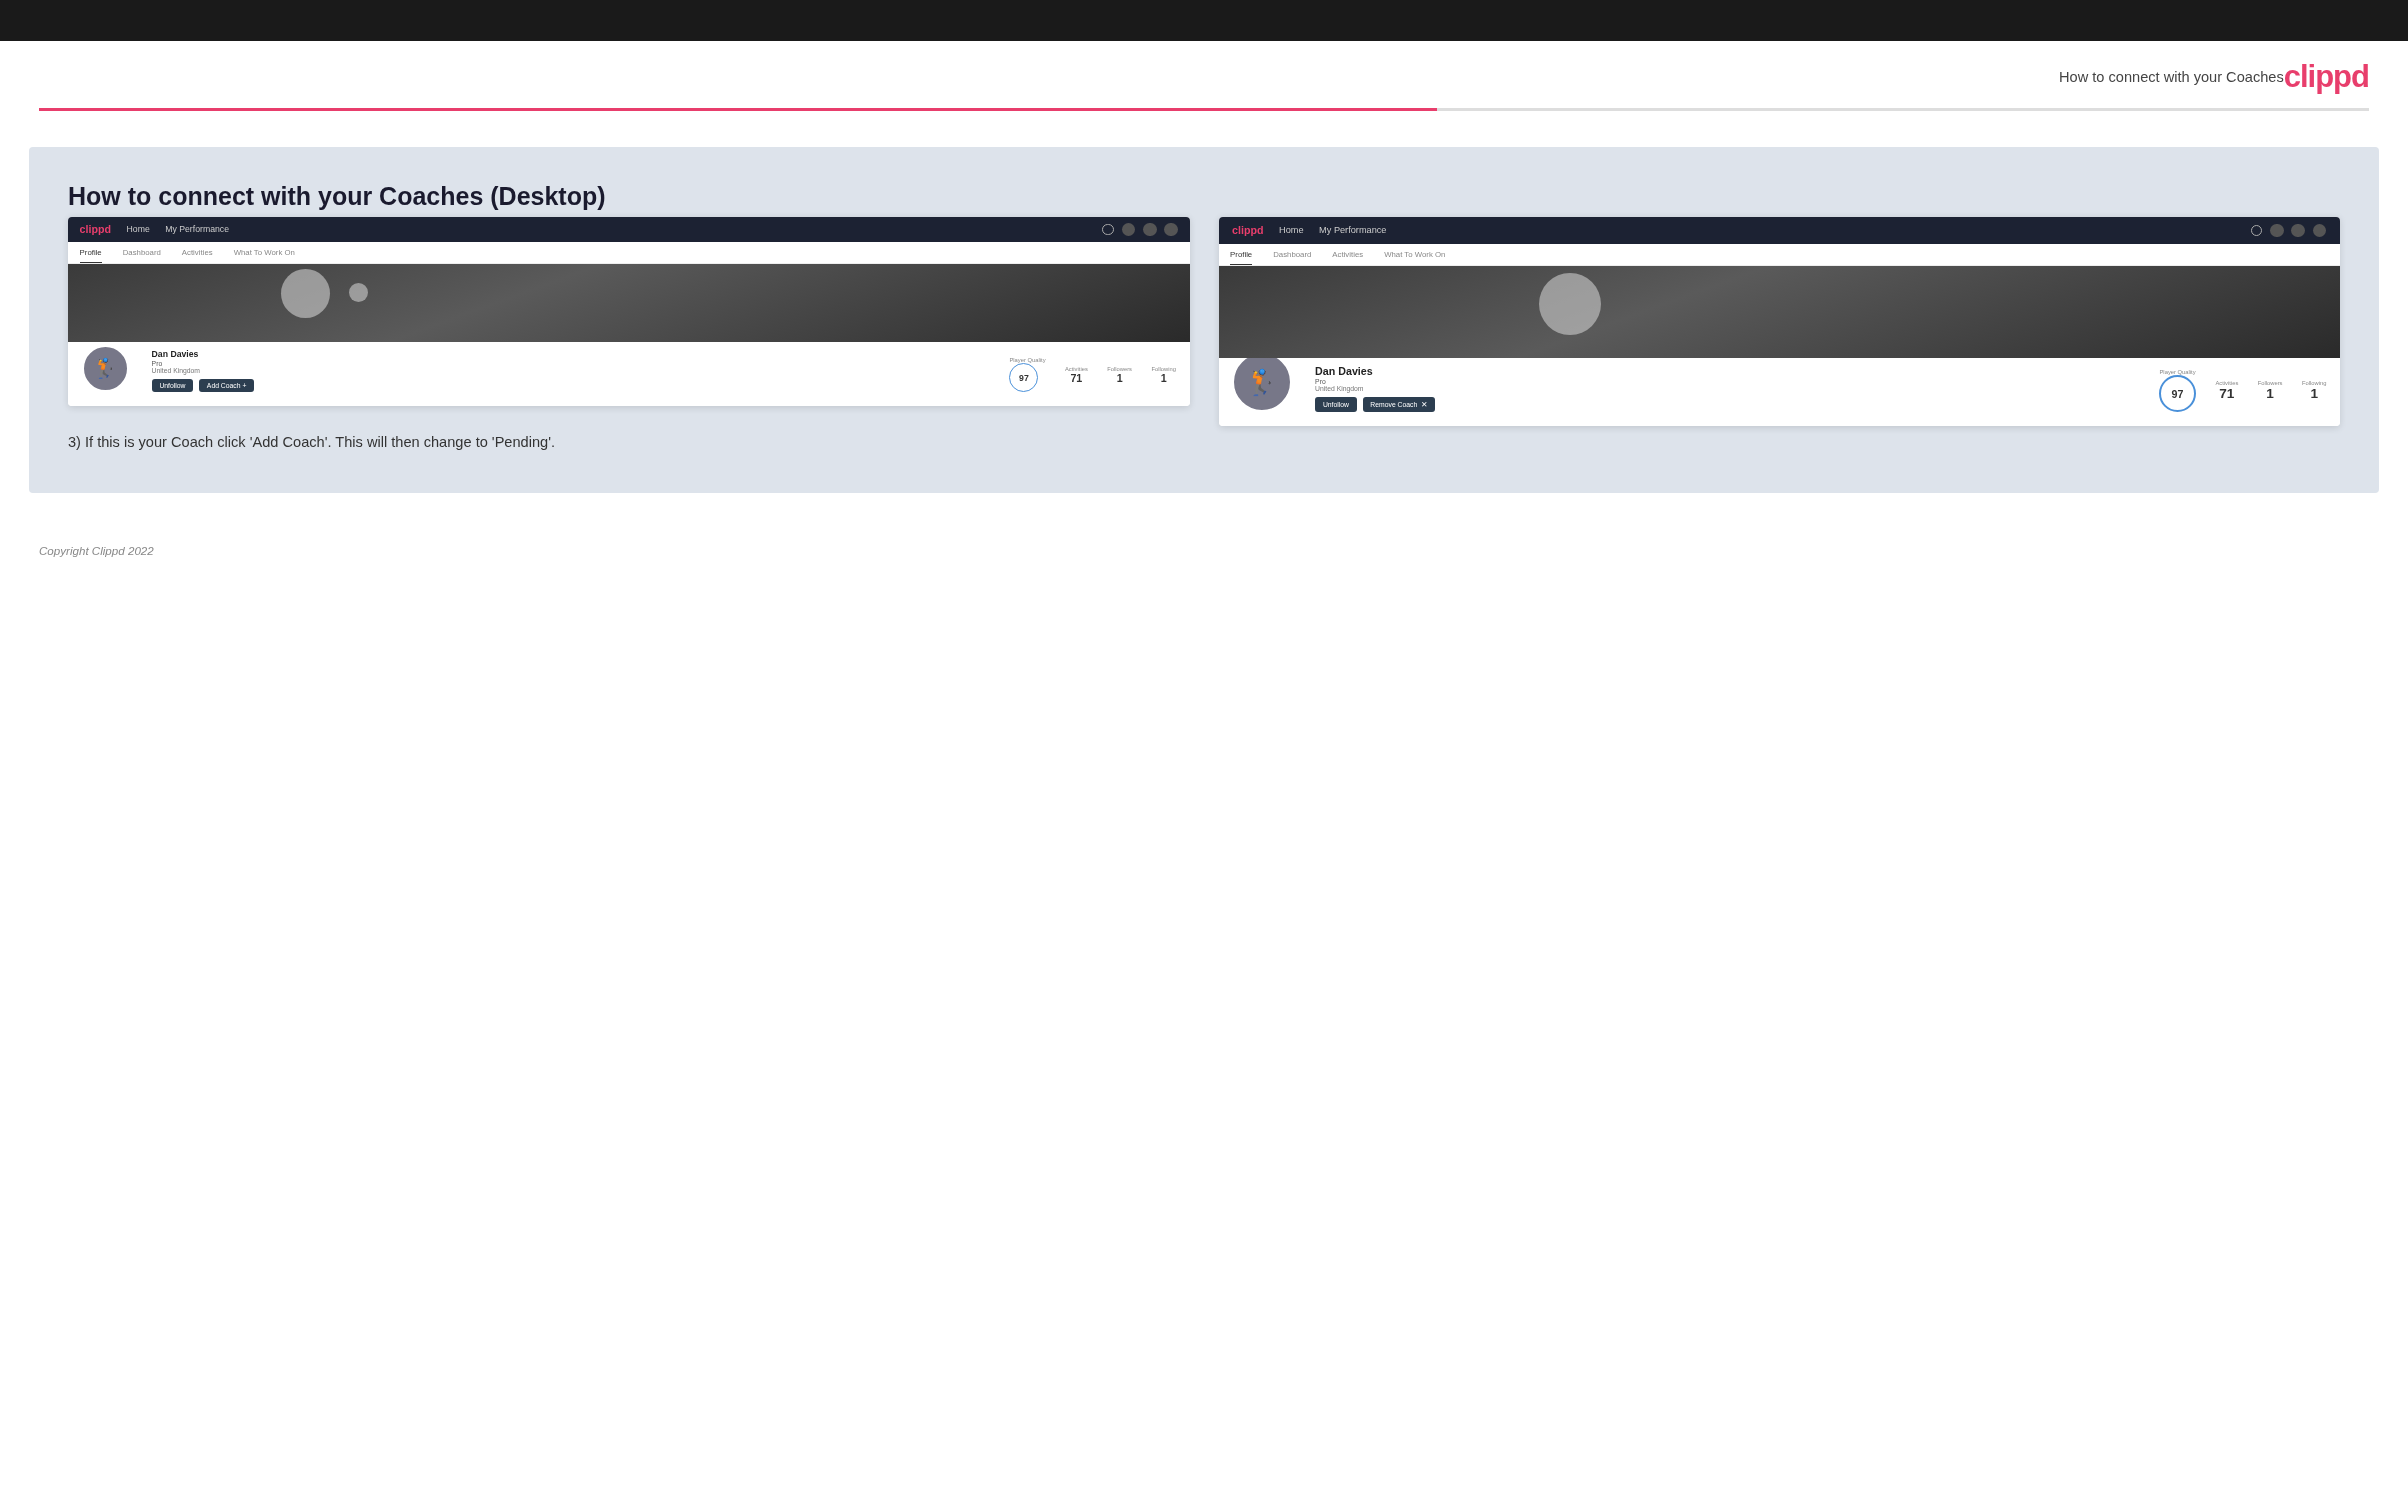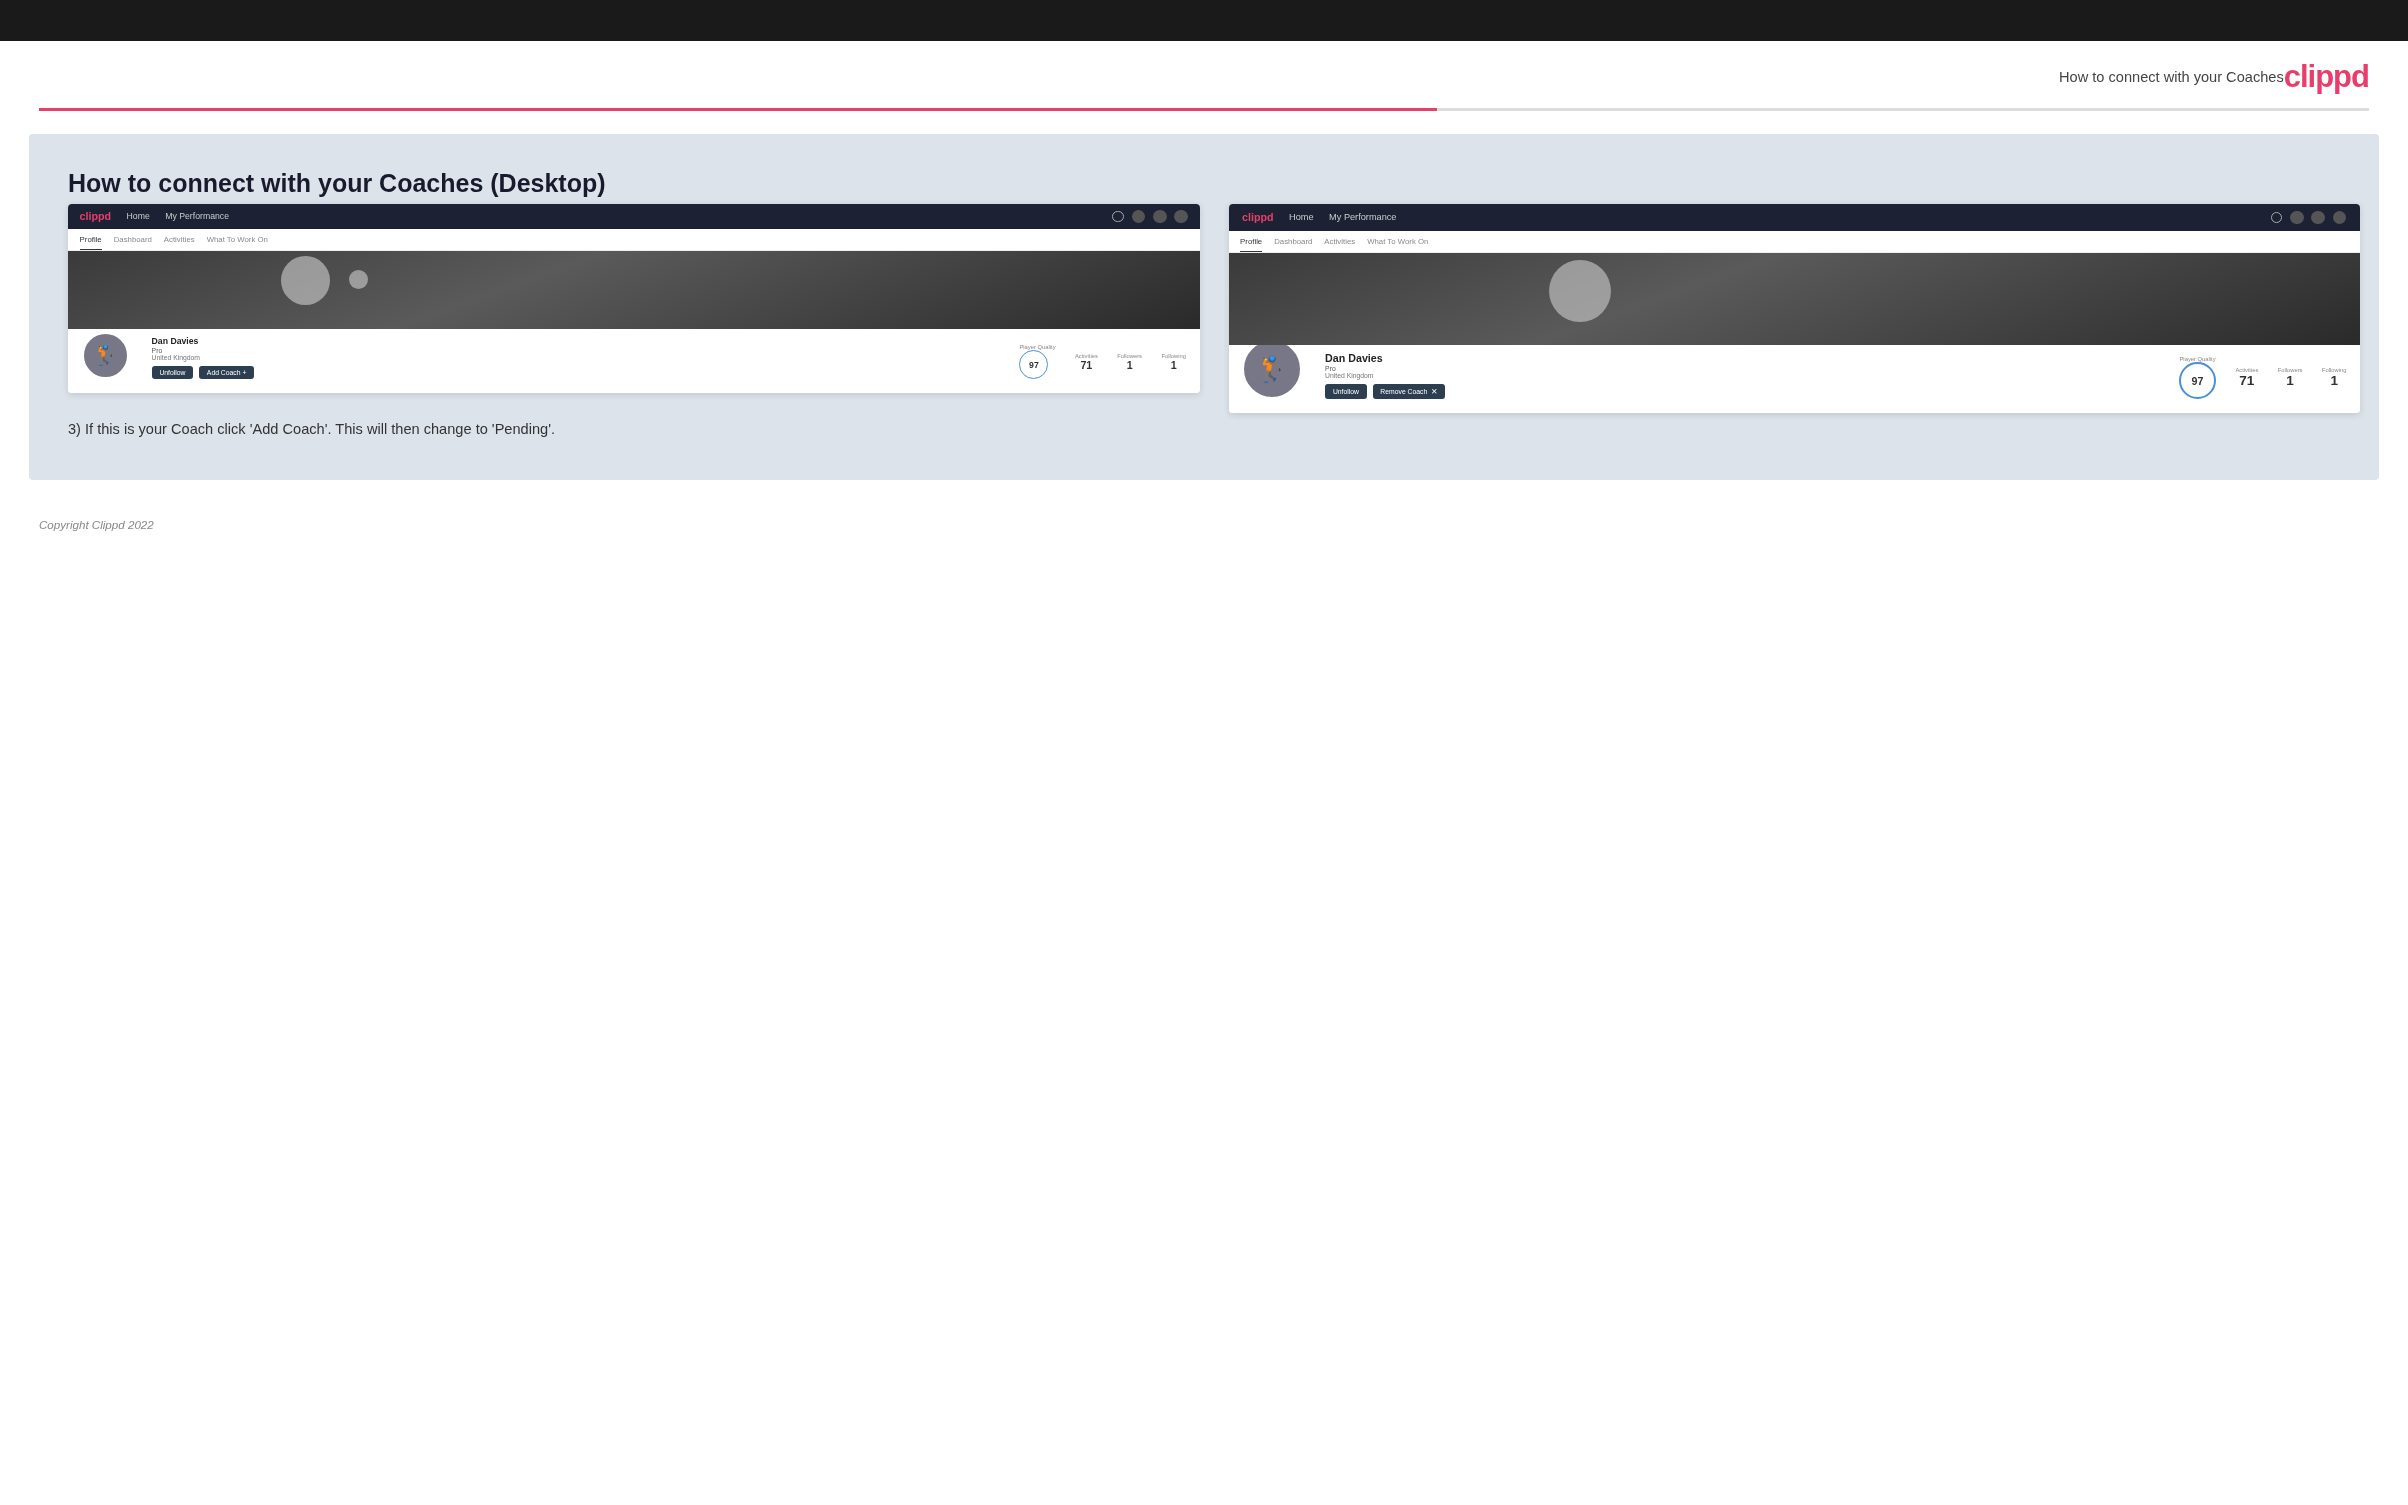--- a/index.html
+++ b/index.html
@@ -39,23 +39,23 @@
     
     .divider {
       height: 2.9px;
       background: linear-gradient(to right, #e83e6c 60%, #ddd 60%);
       margin: 0 39px;
     }
 
     
     .main {
       background: #dde3eb;
-      margin: 23px 29px;
+      margin: 36px 29px;
       border-radius: 3.9px;
-      padding: 35px 19px 39px 39px;
+      padding: 35px 39px 39px 39px;
     }
 
     .main-heading {
       font-size: 25px;
       font-weight: 700;
       color: #1a1a2e;
       margin-bottom: 5.8px;
     }
     .main-subheading {
       font-size: 16.5px;
@@ -117,21 +117,21 @@
       border: 1.5px solid #aaa;
       border-radius: 50%;
       display: inline-block;
     }
 
     
     .mock-tabs {
       background: #fff;
       padding: 5.8px 11.6px 0 11.6px;
       display: flex;
-      gap: 12px;
+      gap: 21px;
       border-bottom: 1px solid #eee;
     }
     .mock-tab {
       font-size: 7.8px;
       color: #888;
       padding-bottom: 4.9px;
     }
     .mock-tab.active {
       color: #333;
       border-bottom: 1.9px solid #333;

